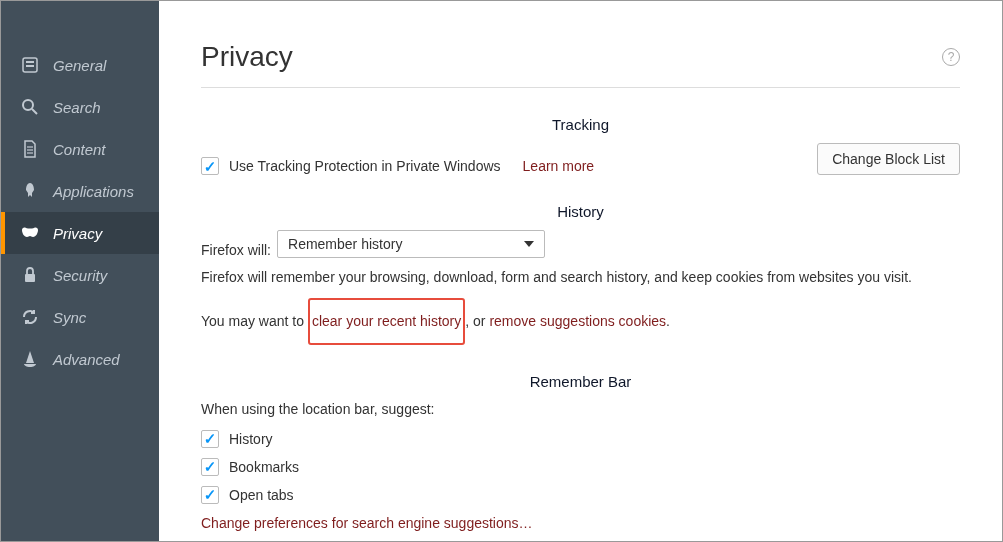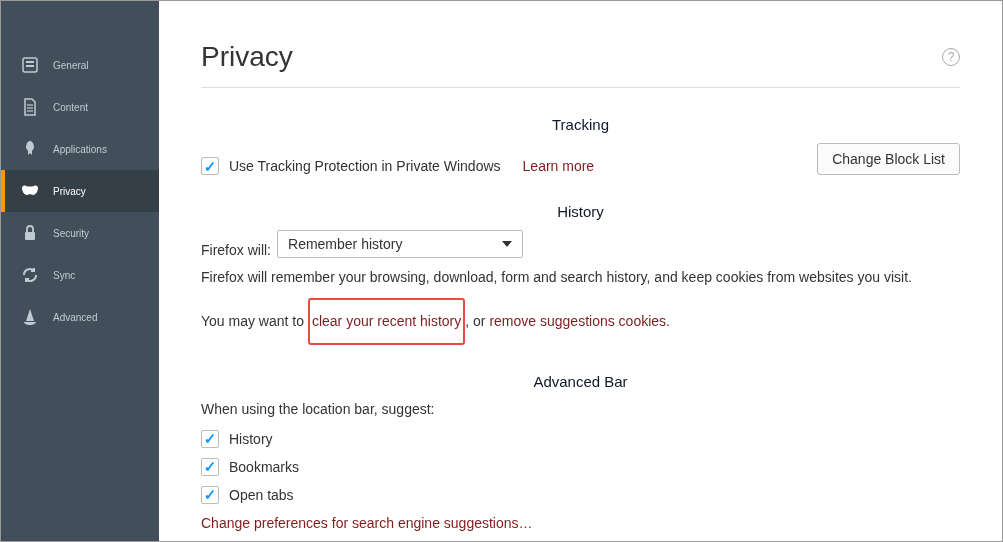--- a/index.html
+++ b/index.html
@@ -18,22 +18,23 @@
       background: #424f5a;
       padding-top: 43px;
       flex-shrink: 0;
     }
     .sidebar-item {
       display: flex;
       align-items: center;
       padding: 10px 18px;
       color: #c1c9d1;
       cursor: pointer;
-      font-size: 10px;
+      font-size: 15px;
       position: relative;
+      font-style: italic;
     }
     .sidebar-item.active {
       background: #343f48;
       color: #fff;
     }
     .sidebar-item.active::before {
       content: "";
       position: absolute;
       left: 0;
       top: 0;
@@ -122,21 +123,21 @@
       border-radius: 3px;
       cursor: pointer;
       font-size: 14px;
       color: #333;
     }
     .para { margin-bottom: 10px; color: #333; line-height: 1.4; }
     .select {
       border: 1px solid #bbb;
       border-radius: 2px;
       padding: 5px 10px;
-      width: 246px;
+      width: 268px;
       display: flex;
       justify-content: space-between;
       align-items: center;
       cursor: pointer;
       background: #fff;
       margin-left: 6px;
     }
     .caret {
       border-left: 5px solid transparent;
       border-right: 5px solid transparent;
@@ -160,20 +161,29 @@
 <div class="sidebar">
   <div class="sidebar-item">
     <span class="icon">
       <svg width="20" height="20" viewBox="0 0 20 20">
           <rect x="3" y="3" width="14" height="14" rx="2" stroke="currentColor" stroke-width="1.5" fill="none"></rect>
           <rect x="6" y="6" width="8" height="2" fill="currentColor"></rect>
           <rect x="6" y="10" width="8" height="2" fill="currentColor"></rect>
         </svg>
     </span>
     <span>General</span>
+  </div>
+  <div class="sidebar-item">
+    <span class="icon">
+      <svg width="20" height="20" viewBox="0 0 20 20">
+          <circle cx="8" cy="8" r="5" stroke="currentColor" stroke-width="2" fill="none"></circle>
+          <line x1="12" y1="12" x2="17" y2="17" stroke="currentColor" stroke-width="2"></line>
+        </svg>
+    </span>
+    <span>Search</span>
   </div>
   <div class="sidebar-item">
     <span class="icon">
       <svg width="20" height="20" viewBox="0 0 20 20">
           <path d="M5 2h7l3 3v13H5V2z" stroke="currentColor" stroke-width="1.5" fill="none"></path>
           <line x1="7" y1="8" x2="13" y2="8" stroke="currentColor" stroke-width="1.2"></line>
           <line x1="7" y1="11" x2="13" y2="11" stroke="currentColor" stroke-width="1.2"></line>
           <line x1="7" y1="14" x2="13" y2="14" stroke="currentColor" stroke-width="1.2"></line>
         </svg>
     </span>
@@ -250,21 +260,21 @@
         <span class="caret"></span>
       </div>
     </div>
     <div class="para">Firefox will remember your browsing, download, form and search history, and keep cookies from websites you visit.</div>
     <div class="para">
       <span>You may want to </span><span class="highlight-box"><span class="link">clear your recent history</span></span><span>, or </span><span class="link">remove suggestions cookies</span><span>.</span>
     </div>
   </div>
 
   <div class="section">
-    <div class="section-heading">Advanced Bar</div>
+    <div class="section-heading">Remember Bar</div>
     <div class="para">When using the location bar, suggest:</div>
     <div class="cb-row">
       <span class="checkbox checked"></span>
       <span>History</span>
     </div>
     <div class="cb-row">
       <span class="checkbox checked"></span>
       <span>Bookmarks</span>
     </div>
     <div class="cb-row">

